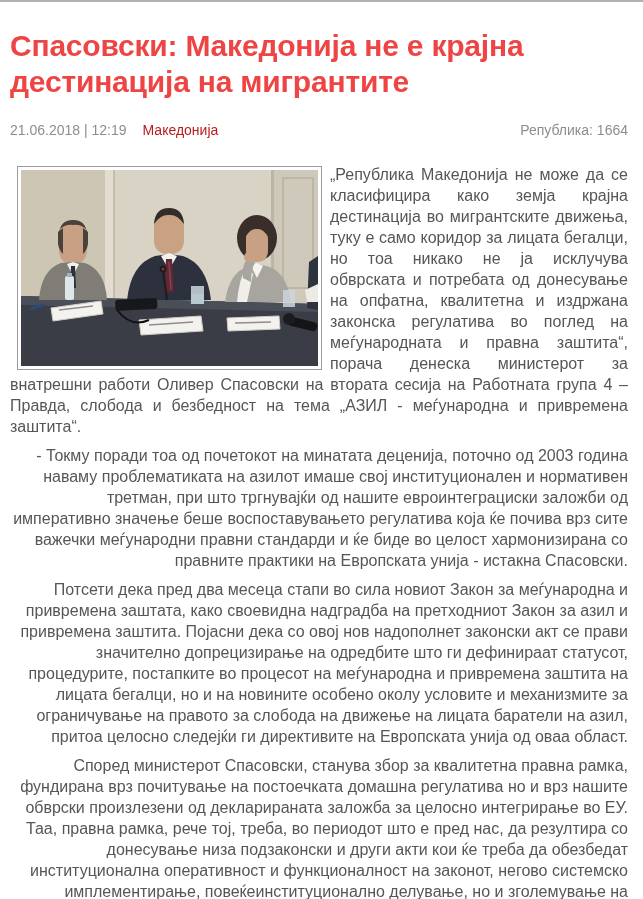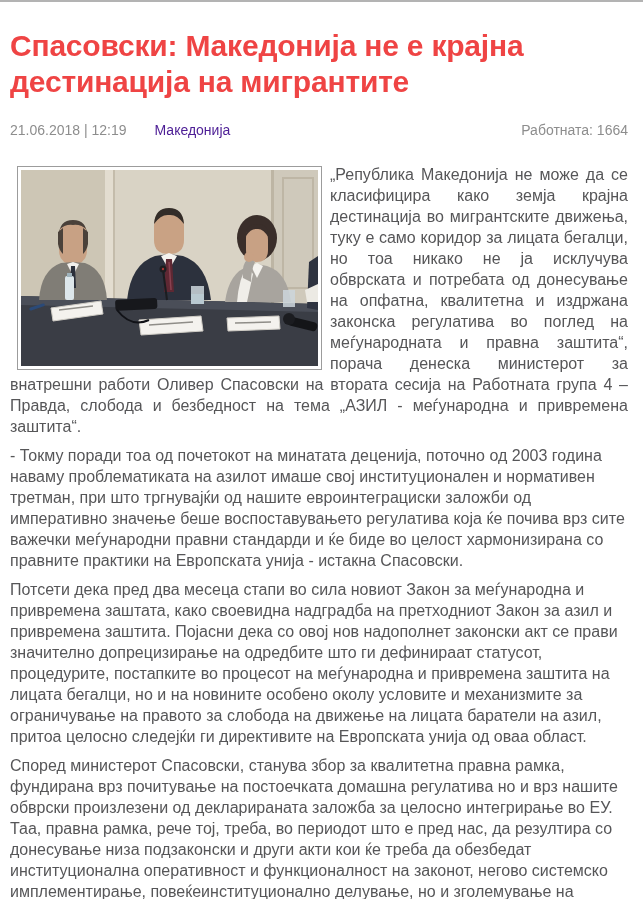--- a/index.html
+++ b/index.html
@@ -16,28 +16,28 @@
     margin: 26px 0 0 0;
     font-size: 30px; line-height: 36px; font-weight: bold;
     color: #ef4444; letter-spacing: -0.2px;
   }
   .meta {
     margin-top: 22px;
     display: flex; align-items: flex-end;
     font-size: 14px; color: #8d8d8d;
   }
   .meta .category-link {
-    margin-left: 28px; color: #4c1d95; text-decoration: none; cursor: pointer;
+    margin-left: 16px; color: #b91c1c; text-decoration: none; cursor: pointer;
   }
   .meta .flex-spacer { flex: 1; }
   .article-body {
     margin-top: 26px;
     font-size: 16px; line-height: 21px; color: #565658;
   }
-  .article-body p { margin: 0 0 8px 0; }
+  .article-body p { margin: 0 0 8px 0; text-align: right; }
   .article-body p.lead { text-align: justify; }
   figure.photo-frame {
     float: left; margin: 2px 8px 4px 7px; padding: 3px;
     border: 1px solid #9c9c9c; background: #ffffff;
     width: 305px; height: 204px;
   }
   figure.photo-frame svg { display: block; }
 </style>
 </head>
 <body>
@@ -46,21 +46,21 @@
 
 <div class="container">
 
   <h1 class="article-title">Спасовски: Македонија не е крајна дестинација на мигрантите</h1>
 
   <div class="meta">
     <span>21.06.2018 | 12:19</span>
     <a class="category-link">Македонија</a>
     <span class="flex-spacer"></span>
     <span>
-      <span>Работната:</span>
+      <span>Република:</span>
       <span>1664</span>
     </span>
   </div>
 
   <div class="article-body">
 
     <figure class="photo-frame" aria-label="Three officials seated at a conference table with name plates, microphones and water glasses">
       <svg width="297" height="196" viewBox="0 0 297 196">
 
         <g>

